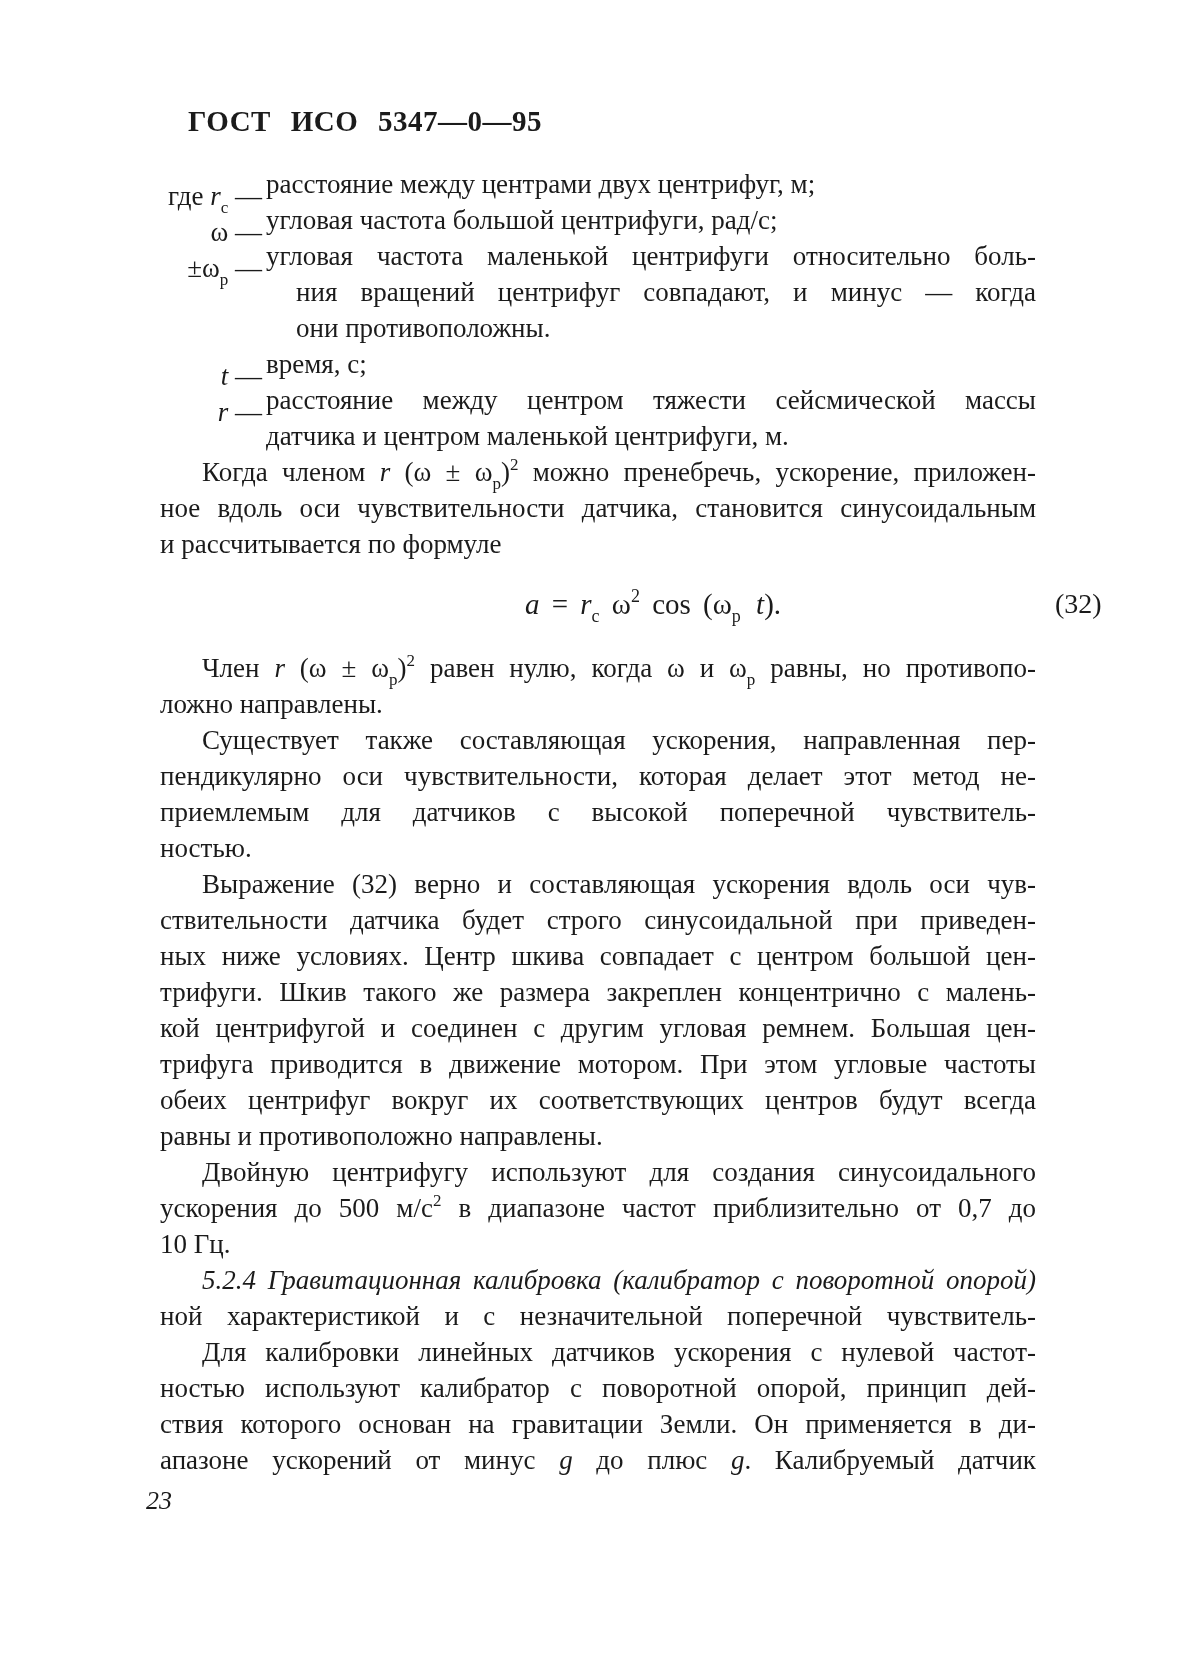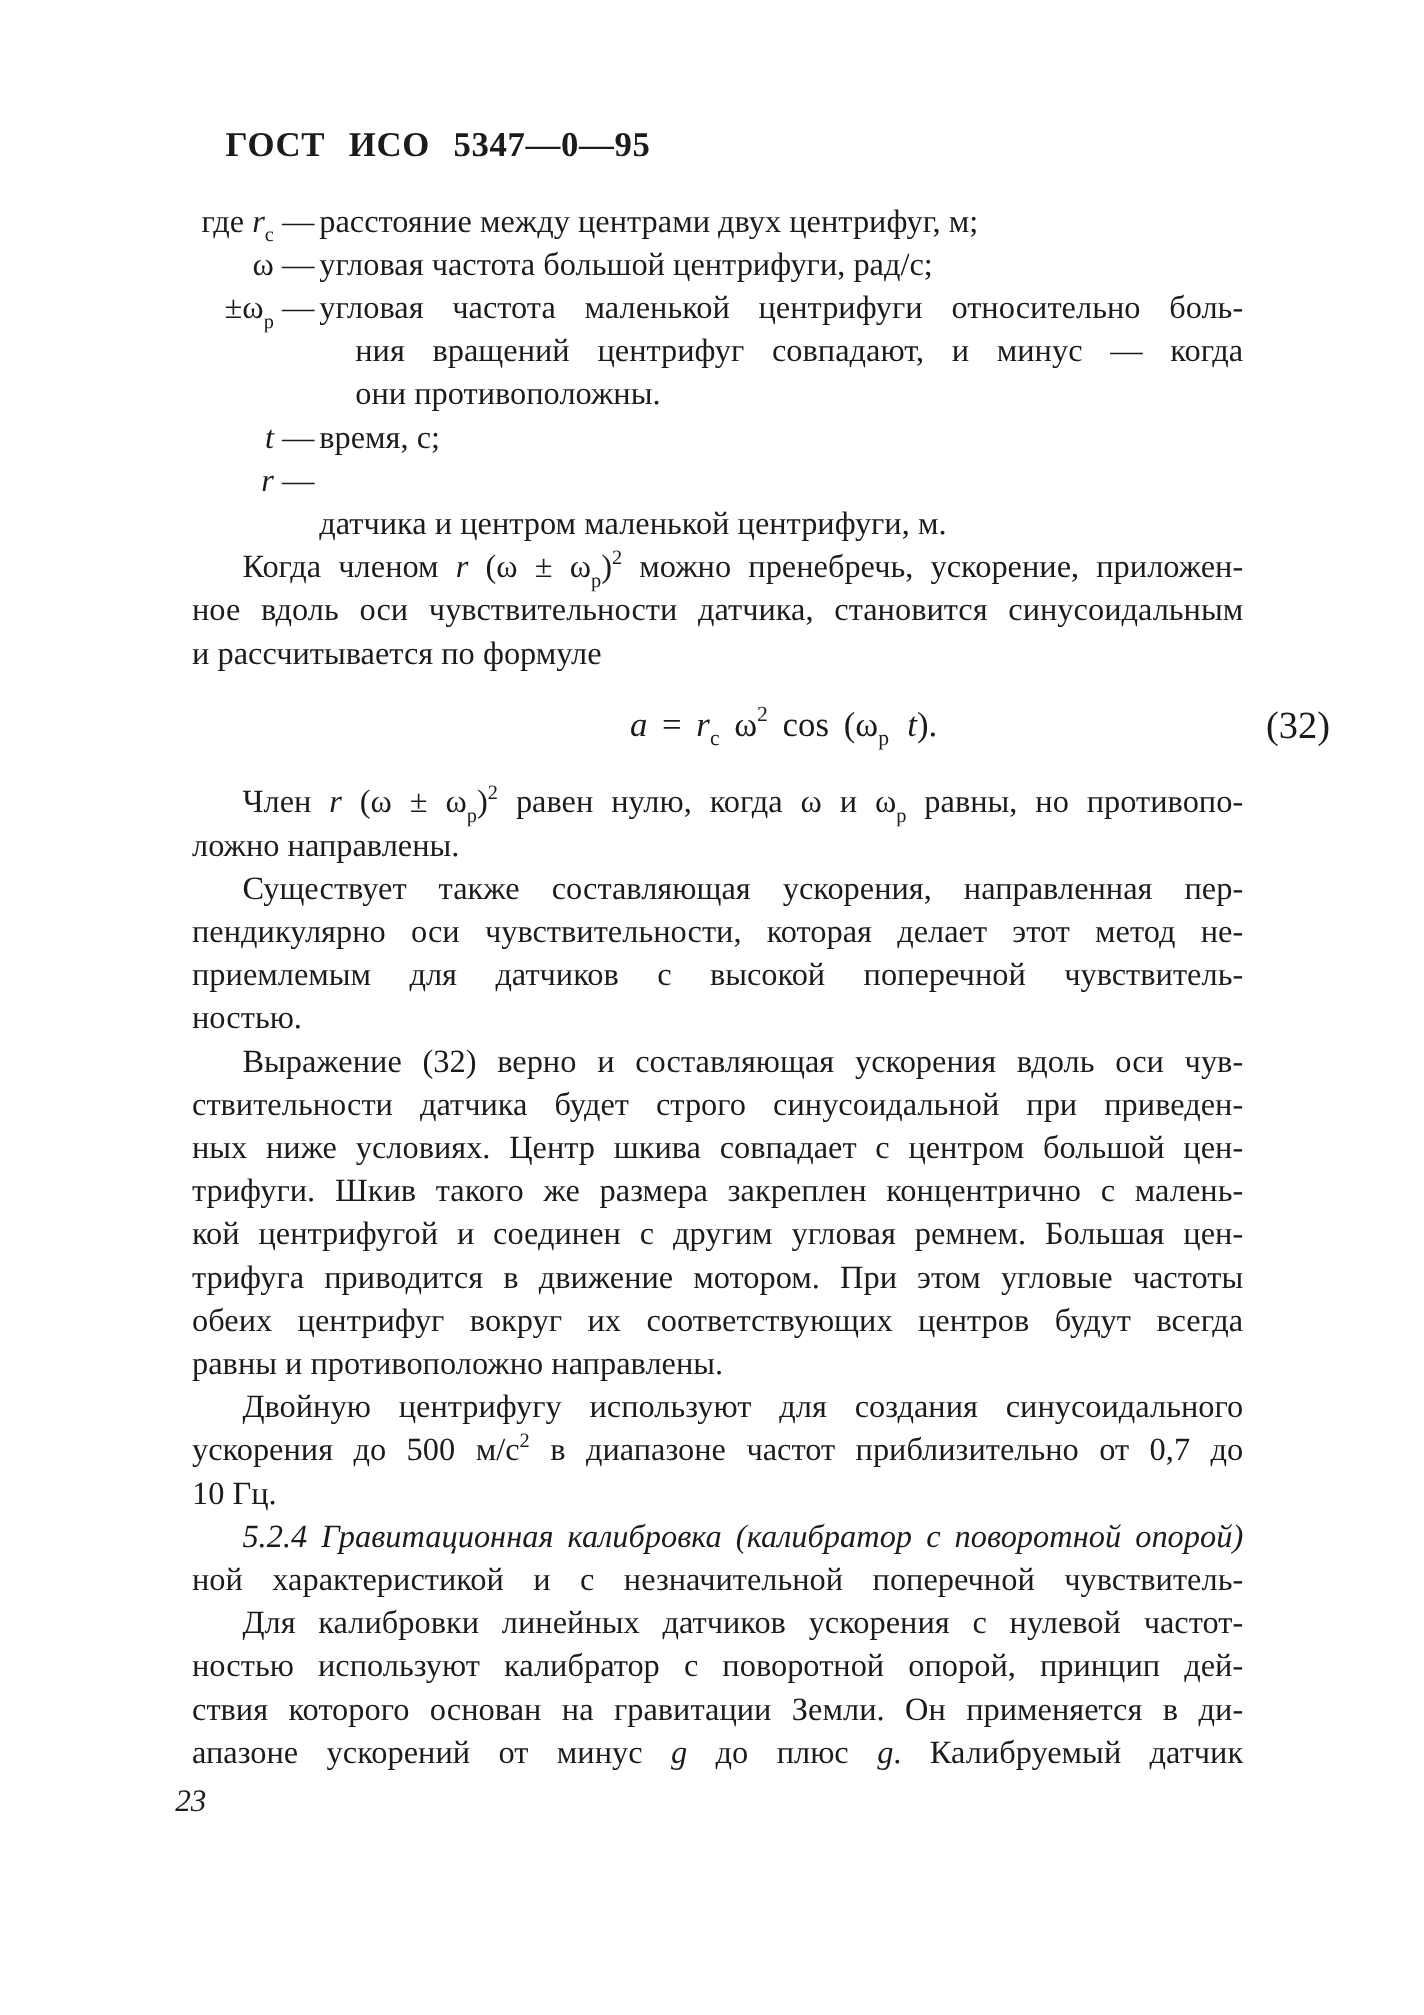--- a/index.html
+++ b/index.html
@@ -34,21 +34,21 @@
     text-align: justify;
     text-align-last: justify;
     white-space: nowrap;
   }
   .r.ll { text-align-last: left; }      
   .ind { padding-left: 42px; }          
 
   
   .dr  { position: relative; padding-left: 106px; }
   .dh  {
-    position: absolute; left: 0; top: 0;
+    position: absolute; left: 0; top: 12px;
     width: 102px;
     text-align: right; text-align-last: right;
     white-space: nowrap;
   }
   .c1 { padding-left: 106px; }
   .c2 { padding-left: 136px; }
 
   .v { font-style: italic; }
   .sb { font-size: 17px; vertical-align: -8px; line-height: 1; }
   .sp { font-size: 17px; vertical-align: 11px; line-height: 1; }
@@ -59,21 +59,21 @@
     height: 40px; line-height: 40px;
     margin: 22px 0 26px 0;
     font-size: 29px;
     text-align: center; text-align-last: center;
     white-space: nowrap;
     word-spacing: 5px;
   }
   .eqrow .inner { display: inline-block; transform: translateX(55px); }
   .eqnum {
     position: absolute; left: 895px; top: 0;
-    font-size: 32px;
+    font-size: 28px;
     word-spacing: 0;
   }
   .eqrow .sb { font-size: 18px; }
   .eqrow .sp { font-size: 18px; vertical-align: 12px; }
   .eqrow .tv { margin-left: 3px; }
 
   .pgnum {
     margin: 8px 0 0 -14px;
     font-size: 26px;
     line-height: 30px;
@@ -102,20 +102,21 @@
         <span>угловая частота маленькой центрифуги относительно боль-</span>
       </div>
       <div class="r c2">ния вращений центрифуг совпадают, и минус — когда</div>
       <div class="r ll c2">они противоположны.</div>
       <div class="r ll dr">
         <span class="dh"><i class="v">t</i> <span>—</span></span>
         <span>время, с;</span>
       </div>
       <div class="r dr">
         <span class="dh"><i class="v">r</i> <span>—</span></span>
+        <span>расстояние между центром тяжести сейсмической массы</span>
       </div>
       <div class="r ll c1">датчика и центром маленькой центрифуги, м.</div>
     </div>
 
     <div>
       <div class="r ind"><span>Когда членом </span><i class="v">r</i><span> (ω ± ω</span><sub class="sb">p</sub><span>)</span><sup class="sp">2</sup><span> можно пренебречь, ускорение, приложен-</span></div>
       <div class="r">ное вдоль оси чувствительности датчика, становится синусоидальным</div>
       <div class="r ll">и рассчитывается по формуле</div>
     </div>
 

